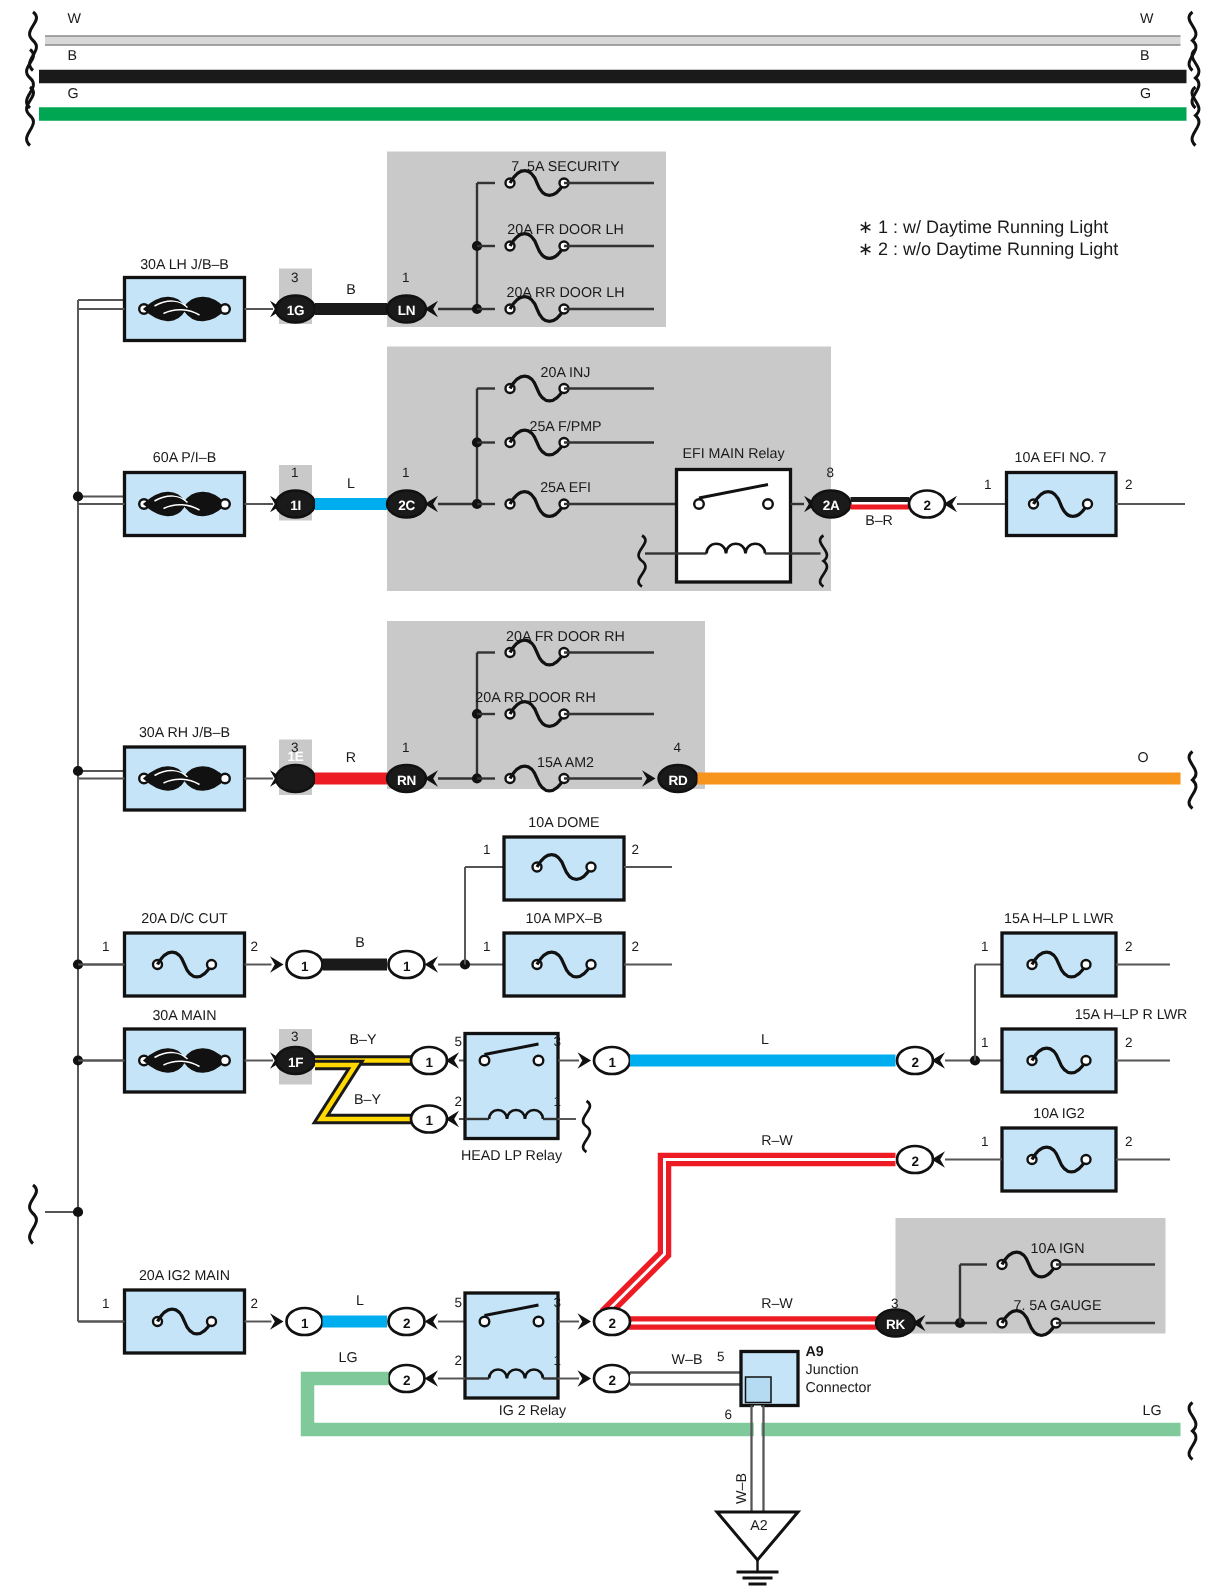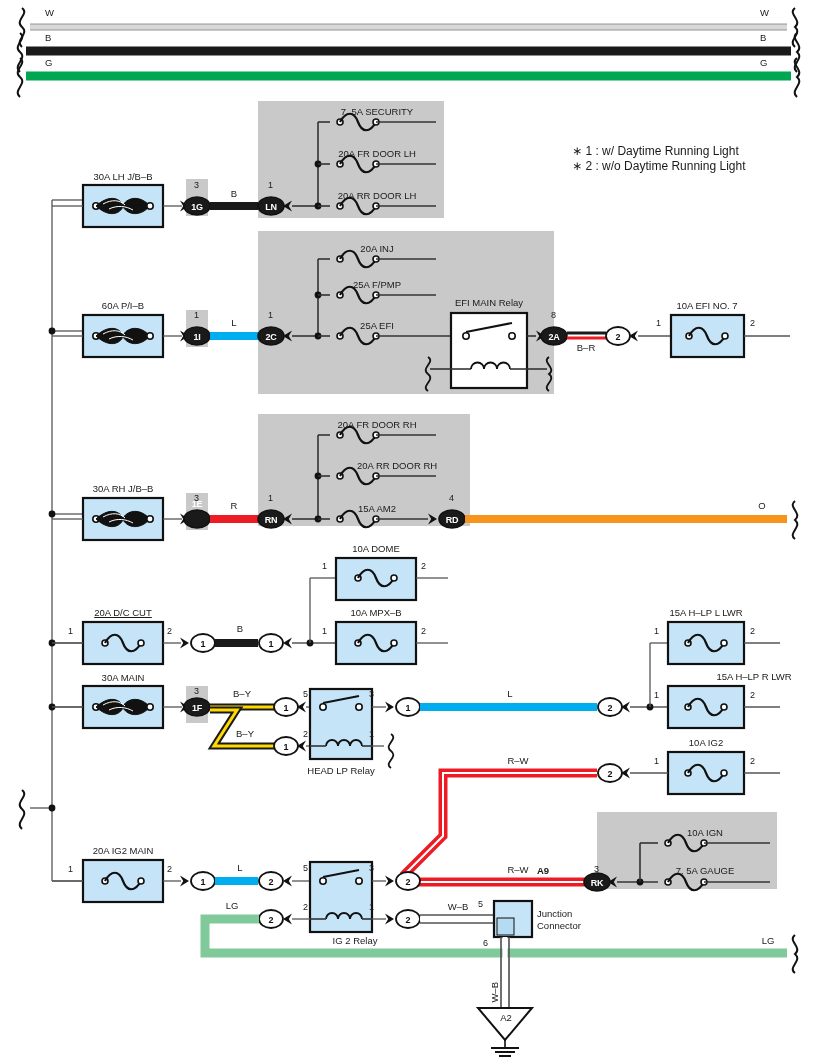--- a/index.html
+++ b/index.html
@@ -445,33 +445,33 @@
 <div class="lbl c" style="left:377px;top:107px;">7. 5A SECURITY</div>
 <div class="lbl c" style="left:377px;top:149px;">20A FR DOOR LH</div>
 <div class="lbl c" style="left:377px;top:191px;">20A RR DOOR LH</div>
 
 <div class="lbl c" style="left:377px;top:244px;">20A INJ</div>
 <div class="lbl c" style="left:377px;top:280px;">25A F/PMP</div>
 <div class="lbl c" style="left:377px;top:321px;">25A EFI</div>
 <div class="lbl c" style="left:489px;top:298px;">EFI MAIN Relay</div>
 
 <div class="lbl c" style="left:377px;top:420px;">20A FR DOOR RH</div>
-<div class="lbl c" style="left:397px;top:461px;">20A RR DOOR RH</div>
+<div class="lbl c" style="left:357px;top:461px;">20A RR DOOR RH</div>
 <div class="lbl c" style="left:377px;top:504px;">15A AM2</div>
 
 <div class="lbl c" style="left:705px;top:828px;">10A IGN</div>
 <div class="lbl c" style="left:705px;top:866px;">7. 5A GAUGE</div>
 
 <div class="lbl c" style="left:123px;top:172px;">30A LH J/B–B</div>
 <div class="lbl c" style="left:123px;top:301px;">60A P/I–B</div>
 <div class="lbl c" style="left:123px;top:484px;">30A RH J/B–B</div>
 <div class="lbl c" style="left:123px;top:673px;">30A MAIN</div>
 
 <div class="lbl c" style="left:707px;top:301px;">10A EFI NO. 7</div>
-<div class="lbl c" style="left:123px;top:608px;text-decoration:underline;">20A D/C CUT</div>
+<div class="lbl c" style="left:123px;top:608px;">20A D/C CUT</div>
 <div class="lbl c" style="left:376px;top:544px;">10A DOME</div>
 <div class="lbl c" style="left:376px;top:608px;">10A MPX–B</div>
 <div class="lbl c" style="left:706px;top:608px;">15A H–LP L LWR</div>
 <div class="lbl c" style="left:706px;top:672px;margin-left:48px;">15A H–LP R LWR</div>
 <div class="lbl c" style="left:706px;top:738px;">10A IG2</div>
 <div class="lbl c" style="left:123px;top:846px;">20A IG2 MAIN</div>
 
 <div class="lbl c" style="left:341px;top:766px;">HEAD LP Relay</div>
 <div class="lbl c" style="left:341px;top:936px;padding-left:28px;">IG 2 Relay</div>
 
@@ -552,18 +552,18 @@
 <div class="pin" style="left:369px;top:902px;">1</div>
 <div class="conn-t lt" style="left:408px;top:882px;">2</div>
 <div class="conn-t lt" style="left:408px;top:920px;">2</div>
 <div class="conn-t lt" style="left:271px;top:920px;">2</div>
 
 <div class="pin" style="left:594px;top:864px;">3</div>
 <div class="conn-t dk" style="left:597px;top:883px;">RK</div>
 
 <div class="pin" style="left:478px;top:899px;">5</div>
 <div class="pin" style="left:483px;top:938px;">6</div>
-<div class="lbl b" style="left:537px;top:866px;">A9</div>
+<div class="lbl b" style="left:537px;top:897px;">A9</div>
 <div class="lbl" style="left:537px;top:909px;">Junction</div>
 <div class="lbl" style="left:537px;top:921px;">Connector</div>
 <div class="lbl c" style="left:506px;top:1013px;">A2</div>
 
 </div>
 
 </body></html>

